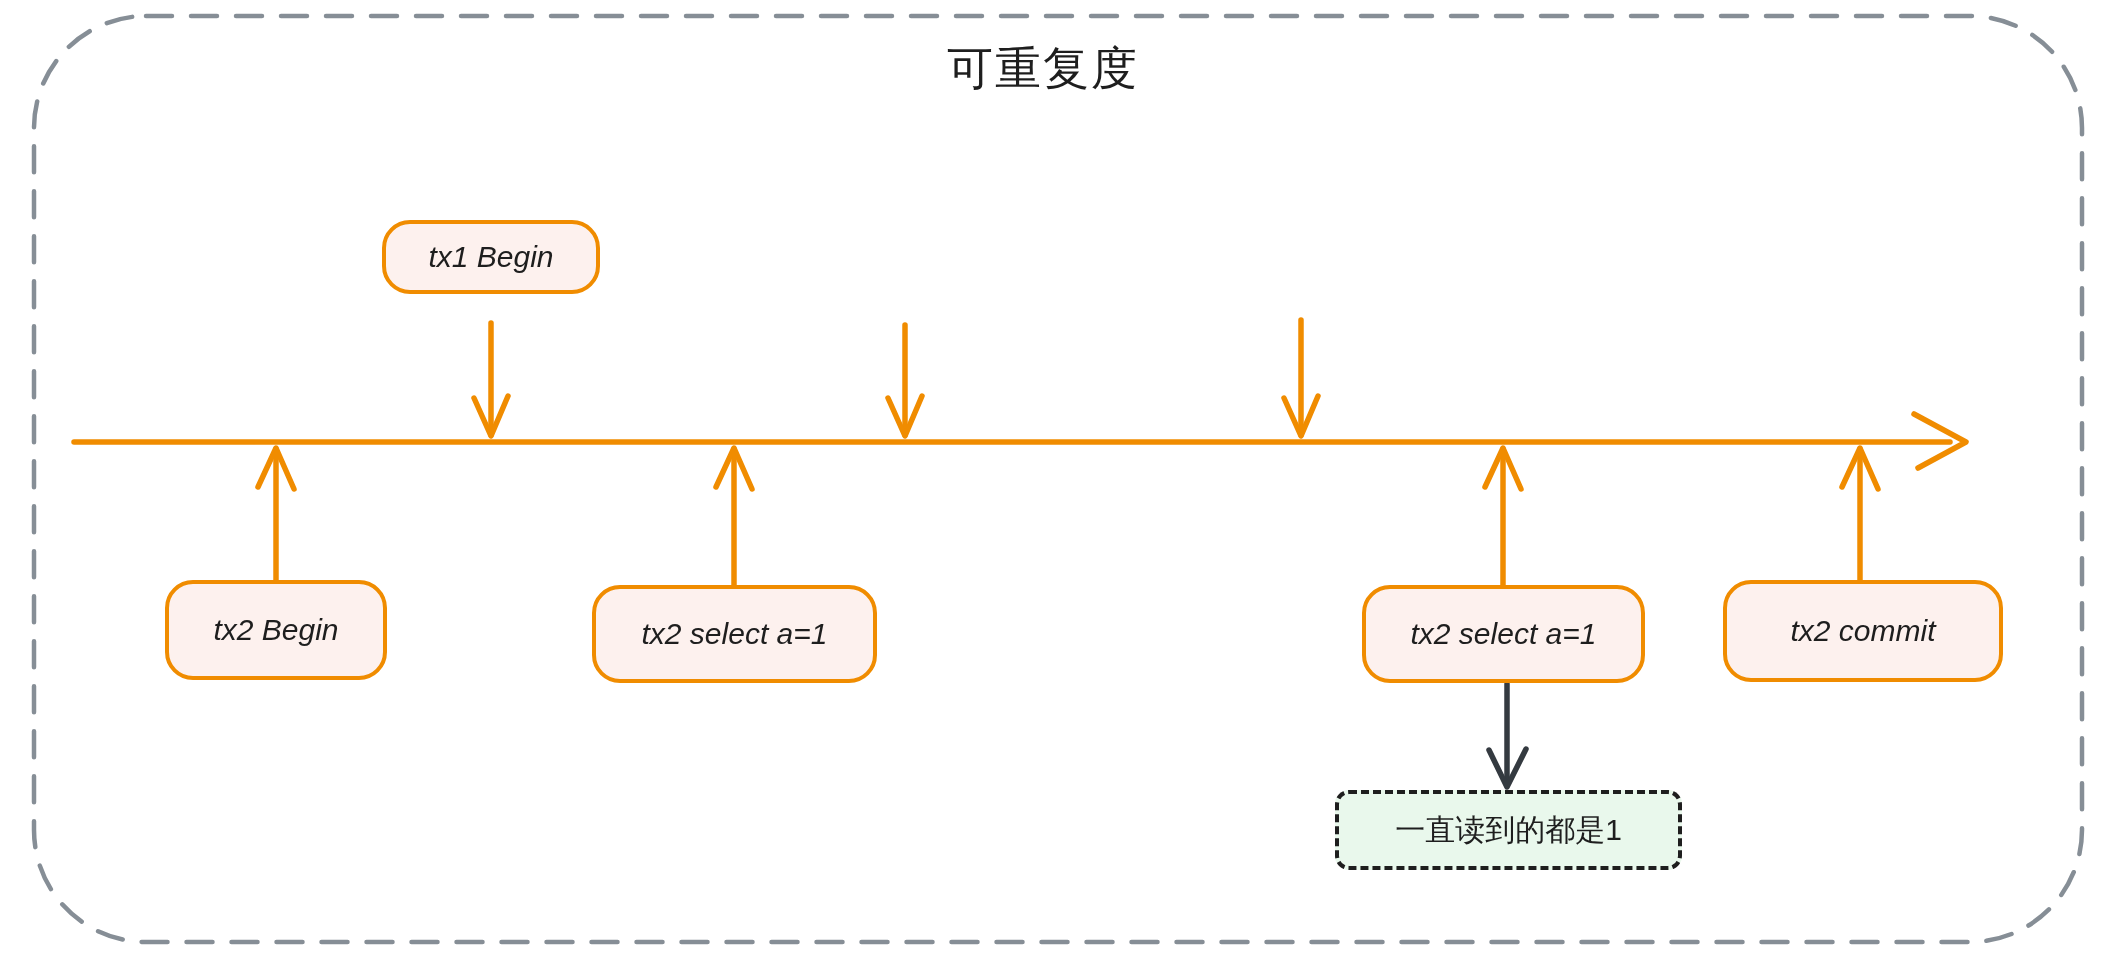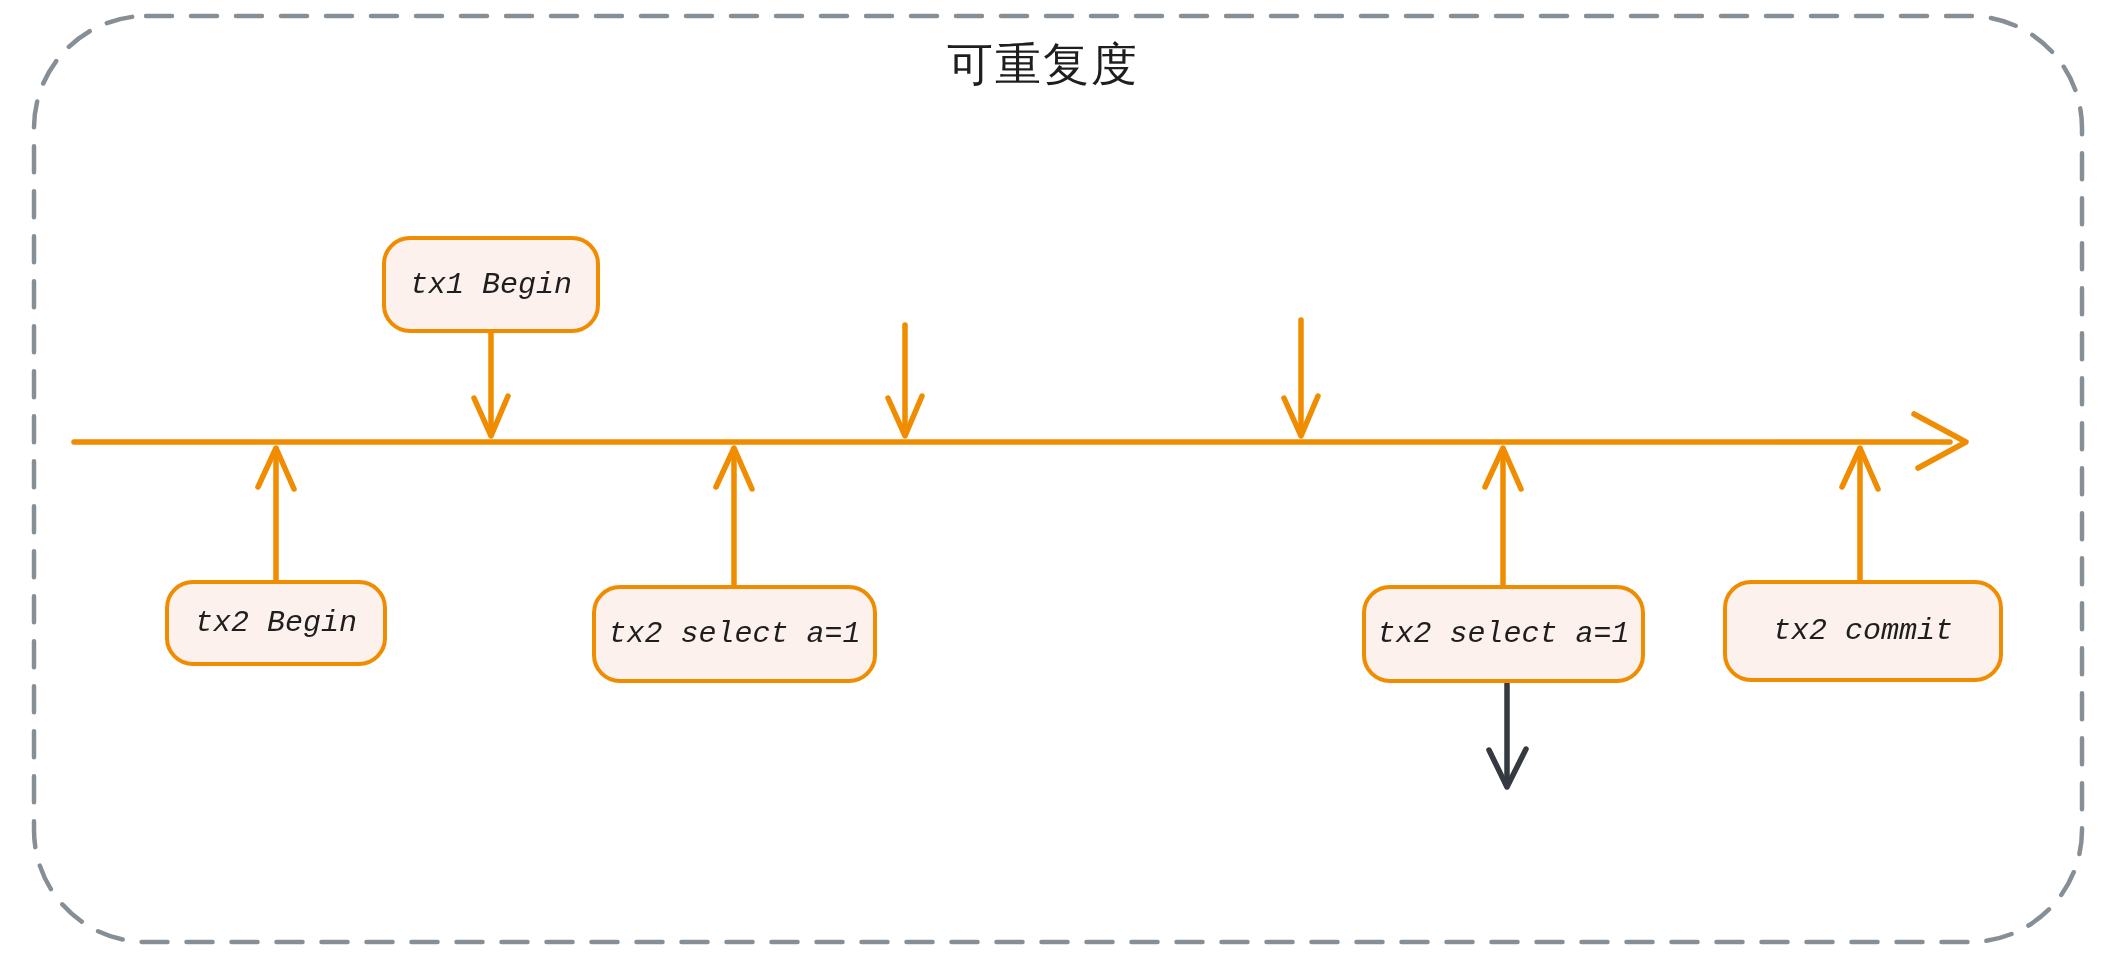--- a/index.html
+++ b/index.html
@@ -1,21 +1,21 @@
 <!DOCTYPE html>
 <html style="--orange: #f08c00; --node_fill: #fdf1ee; --annotation_fill: #e9f8ec; --annotation_border: #1e1e1e; --dark_arrow: #343a40; --frame_gray: #868e96; --text: #1e1e1e;"><head>
 <meta charset="utf-8">
 <style>
   html,body{margin:0;padding:0;background:#ffffff;}
   #canvas{
     position:relative;
     width:2116px;height:966px;
     background:#ffffff;
     overflow:hidden;
-    font-family:Liberation Mono, monospace;
+    font-family:Liberation Sans, sans-serif;
   }
   #wires{position:absolute;left:0;top:0;width:2116px;height:966px;}
   .title{
     position:absolute;
     left:947px;top:42px;width:320px;
     font-size:46px;line-height:52px;
     font-weight:500;
     letter-spacing:2px;
     color:var(--text,#1e1e1e);
     white-space:nowrap;
@@ -39,25 +39,25 @@
     border:4px dashed var(--annotation_border,#1e1e1e);
     background:var(--annotation_fill,#e9f8ec);
     border-radius:14px;
     display:flex;align-items:center;justify-content:center;
     color:var(--text,#1e1e1e);
     font-size:30px;
     font-style:normal;
     white-space:nowrap;
   }
   
-  .n-tx1-begin {left:382px;top:236px;width:218px;height:97px;}
+  .n-tx1-begin {left:382px;top:220px;width:218px;height:74px;}
   .n-tx1-set   {left:773px;top:222px;width:264px;height:103px;}
   .n-tx1-commit{left:1177px;top:218px;width:241px;height:102px;}
   
-  .n-tx2-begin  {left:165px;top:580px;width:222px;height:86px;}
+  .n-tx2-begin  {left:165px;top:580px;width:222px;height:100px;}
   .n-tx2-select1{left:592px;top:585px;width:285px;height:98px;}
   .n-tx2-select2{left:1362px;top:585px;width:283px;height:98px;}
   .n-tx2-commit {left:1723px;top:580px;width:280px;height:102px;}
   
   .n-annotation {left:1335px;top:790px;width:347px;height:80px;}
 </style>
 </head>
 <body>
 
 <div id="canvas">
@@ -111,14 +111,17 @@
   <div class="node n-tx2-select1">
     <span>tx2 select a=1</span>
   </div>
   <div class="node n-tx2-select2">
     <span>tx2 select a=1</span>
   </div>
   <div class="node n-tx2-commit">
     <span>tx2 commit</span>
   </div>
 
+  <div class="annotation n-annotation">
+    <span>一直读到的都是1</span>
+  </div>
 
 </div>
 
 </body></html>

